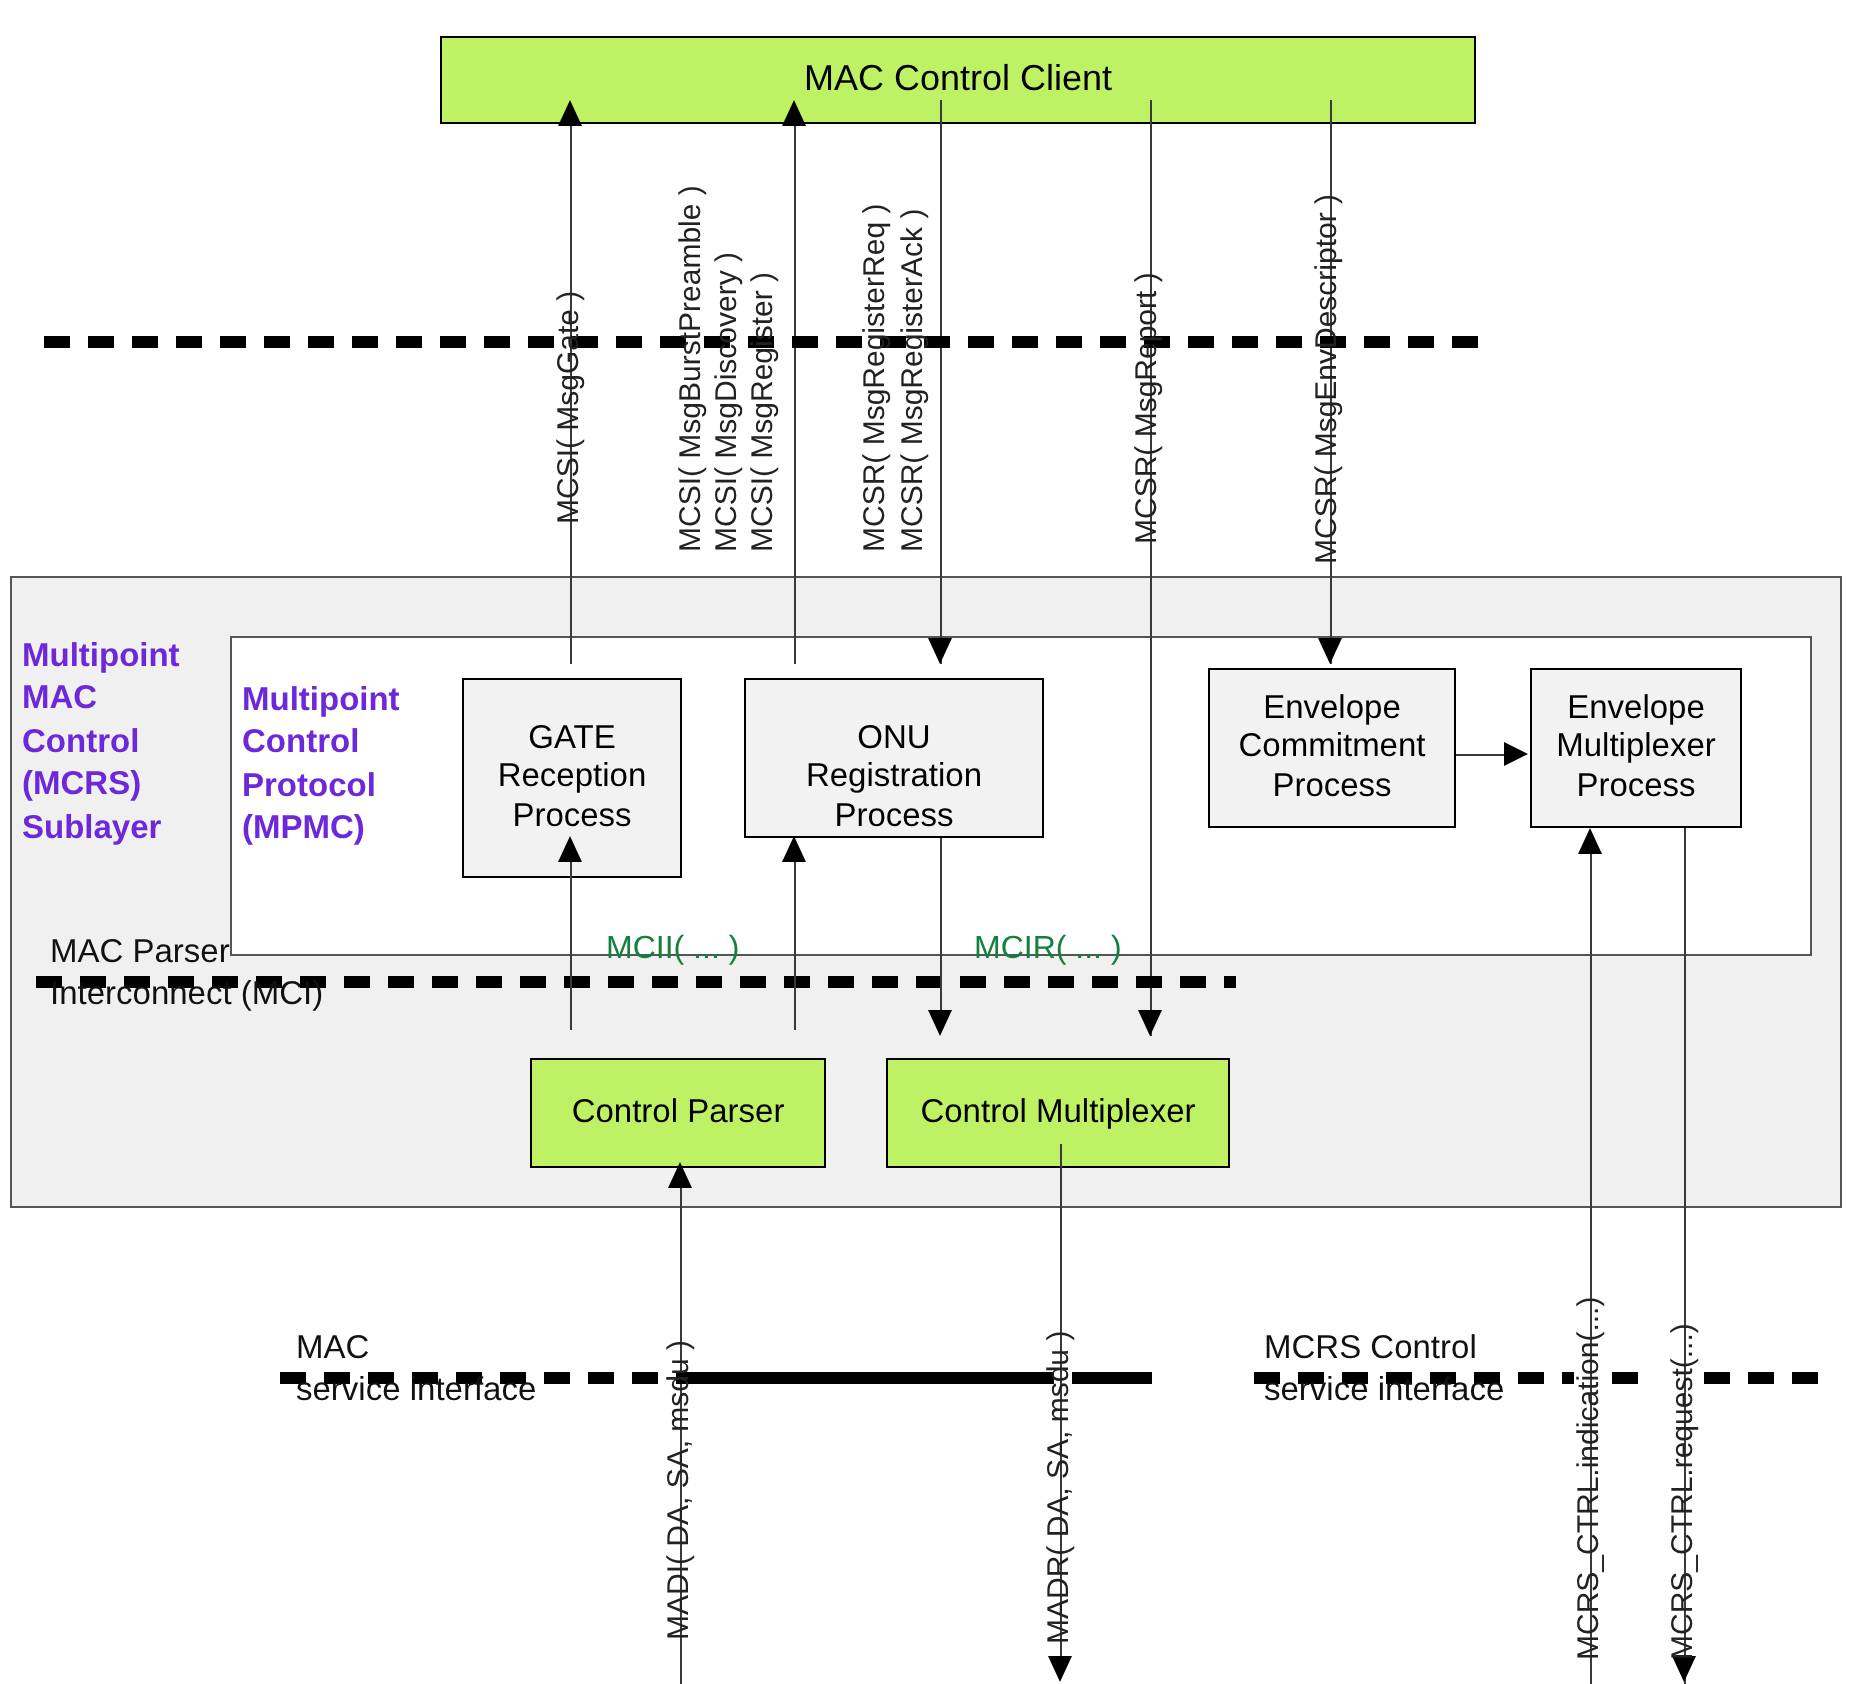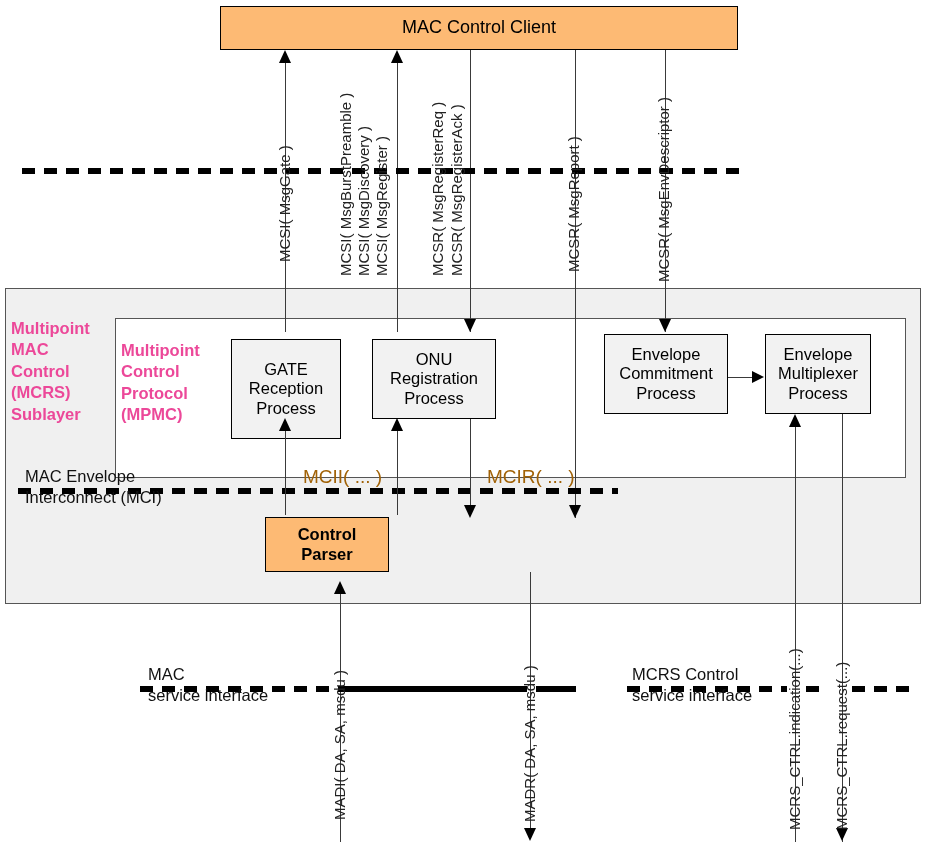--- a/index.html
+++ b/index.html
@@ -3,48 +3,48 @@
 <meta charset="utf-8">
 <style>
   html,body{margin:0;padding:0;background:#fff;}
   body{font-family:"Liberation Sans", sans-serif;}
   #stage{position:relative;width:926px;height:842px;background:#fff;overflow:hidden;}
 
   
   .box{position:absolute;box-sizing:border-box;border:1.6px solid #000;background:#f2f2f2;
        display:flex;align-items:center;justify-content:center;text-align:center;
        font-size:16.5px;line-height:1.18;color:#000;}
-  .box.white{background:#fdba74;}
+  .box.white{background:#bef264;margin-top:12px;}
   .box .inner{padding:0 4px;}
 
   .vline{position:absolute;width:0;border-left:1.6px solid #3a3a3a;}
   .hline{position:absolute;height:0;border-top:1.6px solid #3a3a3a;}
 
   
   .ah{position:absolute;width:0;height:0;}
   .ah.up{border-left:6px solid transparent;border-right:6px solid transparent;border-bottom:13px solid #000;}
   .ah.down{border-left:6px solid transparent;border-right:6px solid transparent;border-top:13px solid #000;}
   .ah.right{border-top:6px solid transparent;border-bottom:6px solid transparent;border-left:12px solid #000;}
 
   
   .dash{position:absolute;height:6px;
         background-image:repeating-linear-gradient(to right,#000 0,#000 13px,rgba(0,0,0,0) 13px,rgba(0,0,0,0) 22px);}
 
   
   .vlabel{position:absolute;transform-origin:0 0;transform:rotate(-90deg);
           white-space:nowrap;font-size:15px;color:#222;}
   .vlabel.stack{line-height:1.12;}
 
-  .hlabel{position:absolute;white-space:nowrap;font-size:19px;color:#a16207;}
+  .hlabel{position:absolute;white-space:nowrap;font-size:16px;color:#15803d;}
   .ifname{position:absolute;font-size:16.5px;line-height:1.25;color:#111;white-space:nowrap;}
 
   
   .region{position:absolute;box-sizing:border-box;background:#f0f0f0;border:1.4px solid #555;}
   .region.plain{background:#fff;}
-  .sublabel{position:absolute;font-weight:bold;font-size:16.5px;line-height:1.3;color:#ec4899;white-space:nowrap;}
+  .sublabel{position:absolute;font-weight:bold;font-size:16.5px;line-height:1.3;color:#6d28d9;white-space:nowrap;}
 </style>
 </head>
 <body>
 
 <div id="stage">
 
   <div class="region" style="left:5px;top:288px;width:916px;height:316px;"></div>
 
   <div class="region plain" style="left:115px;top:318px;width:791px;height:160px;"></div>
 
@@ -114,21 +114,21 @@
   </div>
 
   <div class="box" style="left:231px;top:339px;width:110px;height:100px;">
     <div class="inner">
       <div>GATE</div>
       <div>Reception</div>
       <div>Process</div>
     </div>
   </div>
 
-  <div class="box" style="left:372px;top:339px;width:124px;height:80px;">
+  <div class="box" style="left:372px;top:339px;width:150px;height:80px;align-items:flex-end;">
     <div class="inner">
       <div>ONU</div>
       <div>Registration</div>
       <div>Process</div>
     </div>
   </div>
 
   <div class="box" style="left:604px;top:334px;width:124px;height:80px;">
     <div class="inner">
       <div>Envelope</div>
@@ -143,21 +143,21 @@
       <div>Multiplexer</div>
       <div>Process</div>
     </div>
   </div>
 
   <div class="hline" style="left:728px;top:377px;width:25px;"></div>
   <div class="ah right" style="left:752px;top:371px;"></div>
 
   <div class="dash" style="left:18px;top:488px;width:600px;"></div>
   <div class="ifname" style="left:25px;top:466px;">
-    <div>MAC Envelope</div>
+    <div>MAC Parser</div>
     <div>Interconnect (MCI)</div>
   </div>
 
   <div class="hlabel" style="left:303px;top:466px;">MCII( ... )</div>
   <div class="hlabel" style="left:487px;top:466px;">MCIR( ... )</div>
 
   <div class="vline" style="left:285px;top:425px;height:90px;"></div>
   <div class="ah up" style="left:279px;top:418px;"></div>
 
   <div class="vline" style="left:397px;top:425px;height:90px;"></div>
@@ -165,24 +165,27 @@
 
   <div class="vline" style="left:470px;top:419px;height:86px;"></div>
   <div class="ah down" style="left:464px;top:505px;"></div>
 
   <div class="vline" style="left:842px;top:414px;height:428px;"></div>
   <div class="ah down" style="left:836px;top:828px;"></div>
 
   <div class="vline" style="left:795px;top:421px;height:421px;"></div>
   <div class="ah up" style="left:789px;top:414px;"></div>
 
-  <div class="box white" style="left:265px;top:517px;width:124px;height:55px;font-weight:bold;">
+  <div class="box white" style="left:265px;top:517px;width:148px;height:55px;">
     <span class="inner">Control Parser</span>
   </div>
 
+  <div class="box white" style="left:443px;top:517px;width:172px;height:55px;">
+    <span class="inner">Control Multiplexer</span>
+  </div>
 
   <div class="vline" style="left:340px;top:588px;height:254px;"></div>
   <div class="ah up" style="left:334px;top:581px;"></div>
 
   <div class="vline" style="left:530px;top:572px;height:256px;"></div>
   <div class="ah down" style="left:524px;top:828px;"></div>
 
   <div class="dash" style="left:140px;top:686px;width:430px;"></div>
   <div class="dash" style="left:347px;top:686px;width:180px;"></div>
   <div class="dash" style="left:546px;top:686px;width:30px;"></div>

